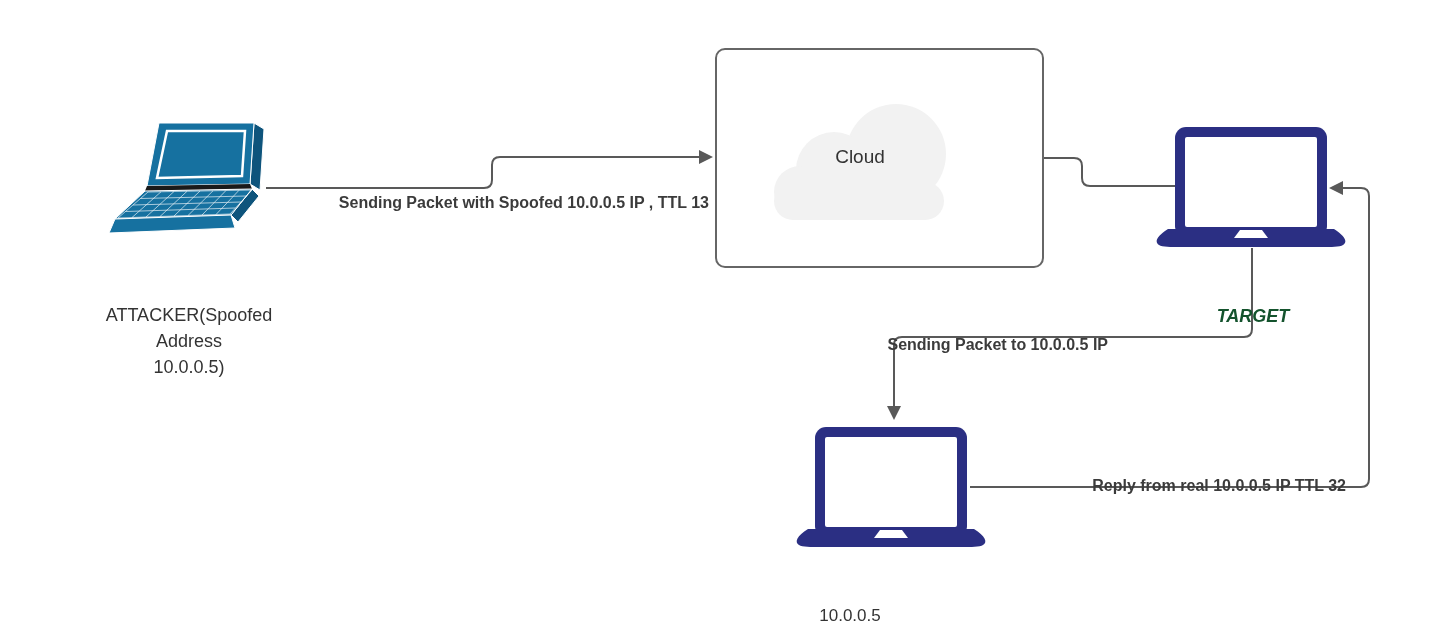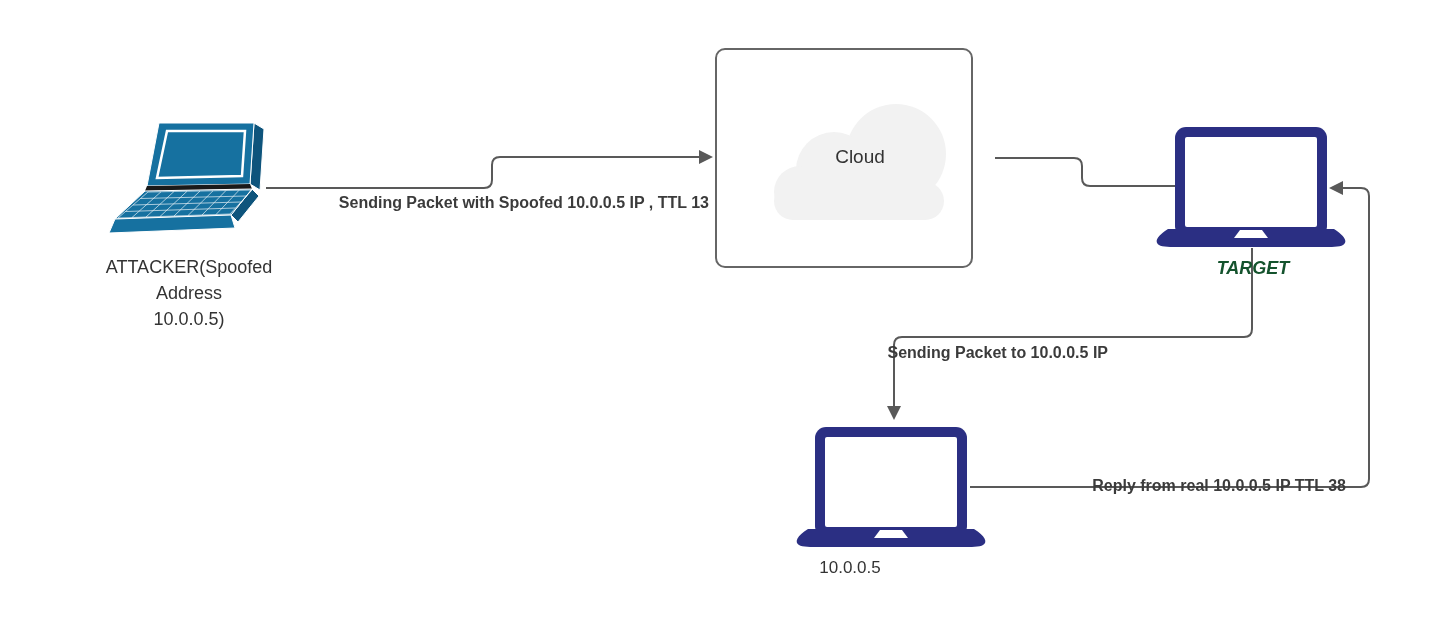--- a/index.html
+++ b/index.html
@@ -7,24 +7,24 @@
     position:relative; width:1449px; height:622px; background:#ffffff;
     overflow:hidden; font-family:"Liberation Sans", sans-serif;
   }
   .abs { position:absolute; }
   .edge-label {
     position:absolute; font-weight:bold; font-size:16px; color:#3b3b3b;
     text-align:right; line-height:18px; white-space:nowrap;
   }
   .node-label {
     position:absolute; font-size:18px; color:#333333; text-align:center;
-    line-height:26px; white-space:pre-line;
+    line-height:26px; white-space:pre-line;margin-top:48px;
   }
   .cloud-box {
-    position:absolute; left:715px; top:48px; width:258px; height:220px;
+    position:absolute; left:715px; top:48px; width:329px; height:220px;
     background:#ffffff; border:2px solid #666666; border-radius:10px;
     box-sizing:border-box;
   }
   .target-label { font-weight:bold; font-style:italic; color:#14532d; }
   .host-label { font-size:17px; }
   svg { display:block; }
 </style>
 </head>
 <body>
 
@@ -98,16 +98,16 @@
   <svg class="abs" style="left:794px;top:426px" width="194" height="124" viewBox="0 0 194 124">
     <rect x="21" y="1" width="152" height="110" rx="11" fill="#2b2f83"></rect>
     <rect x="31" y="11" width="132" height="90" rx="2" fill="#ffffff"></rect>
     <path d="M14,103 L180,103 C191,110 194,116 189,119 C186,121 176,121 170,121 L24,121 C18,121 8,121 5,119 C0,116 3,110 14,103 Z" fill="#2b2f83"></path>
     <polygon points="86,104 108,104 114,112 80,112" fill="#ffffff"></polygon>
   </svg>
 
   <div class="node-label host-label" style="left:770px;top:555px;width:160px">10.0.0.5</div>
 
   <div class="edge-label" style="left:287px;top:194px;width:422px">Sending Packet with Spoofed 10.0.0.5 IP , TTL 13</div>
-  <div class="edge-label" style="left:858px;top:344px;width:250px">Sending Packet to 10.0.0.5 IP</div>
-  <div class="edge-label" style="left:1056px;top:477px;width:290px">Reply from real 10.0.0.5 IP TTL 38</div>
+  <div class="edge-label" style="left:858px;top:336px;width:250px">Sending Packet to 10.0.0.5 IP</div>
+  <div class="edge-label" style="left:1056px;top:477px;width:290px">Reply from real 10.0.0.5 IP TTL 32</div>
 
 </div>
 
 </body></html>

